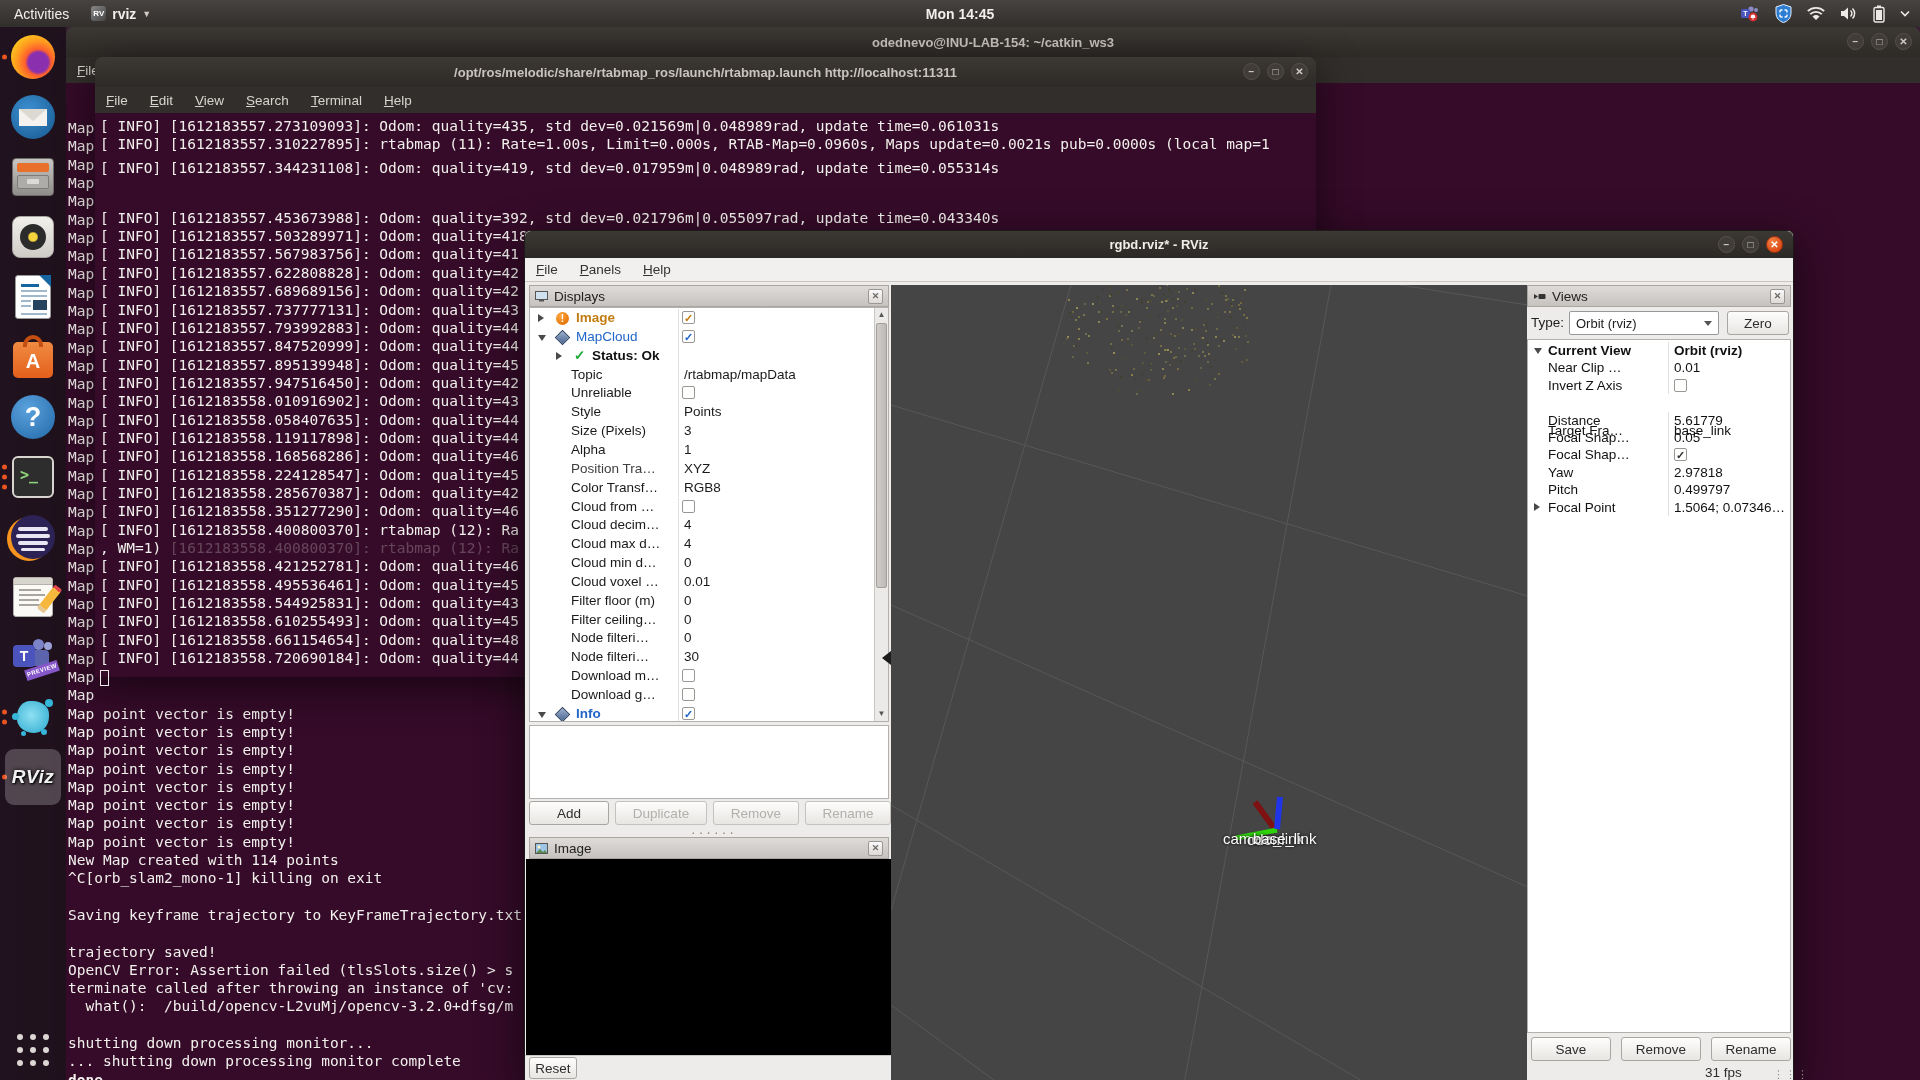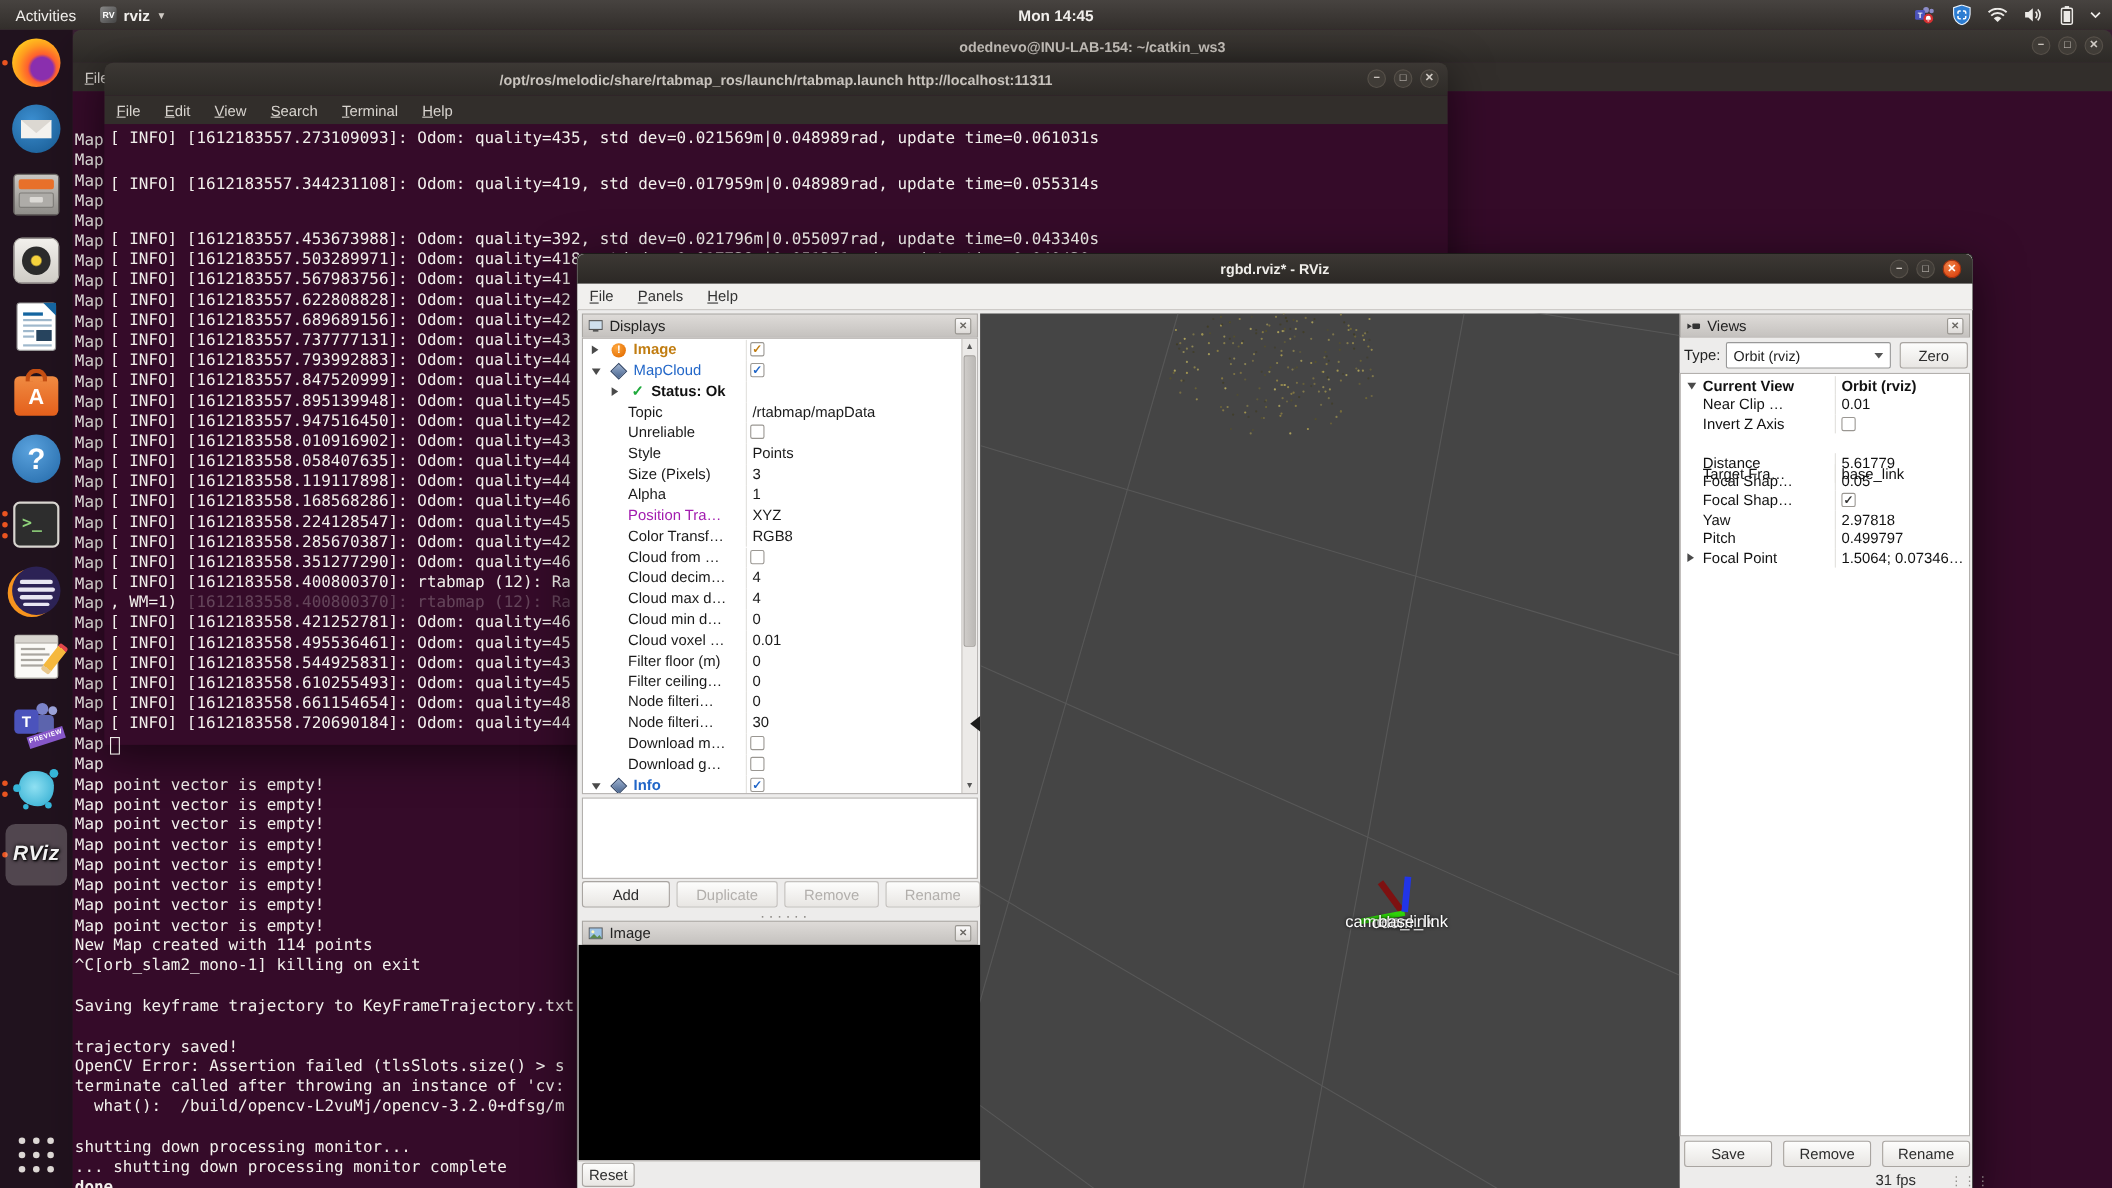--- a/index.html
+++ b/index.html
@@ -192,20 +192,21 @@
   <div class="term-menubar" id="fg-menu" style="top:30px;">
       <div class="menu-item">File</div>
       <div class="menu-item">Edit</div>
       <div class="menu-item">View</div>
       <div class="menu-item">Search</div>
       <div class="menu-item">Terminal</div>
       <div class="menu-item">Help</div>
     </div>
   <div class="term-content" id="fg-content" style="top:56px; height:564px;">
       <div class="tline" style="left: 5px; top: 4px;">[ INFO] [1612183557.273109093]: Odom: quality=435, std dev=0.021569m|0.048989rad, update time=0.061031s</div>
+      <div class="tline" style="left: 5px; top: 22.35px;">[ INFO] [1612183557.310227895]: rtabmap (11): Rate=1.00s, Limit=0.000s, RTAB-Map=0.0960s, Maps update=0.0021s pub=0.0000s (local map=1</div>
       <div class="tline" style="left: 5px; top: 46px;">[ INFO] [1612183557.344231108]: Odom: quality=419, std dev=0.017959m|0.048989rad, update time=0.055314s</div>
       <div class="tline" style="left: 5px; top: 95.75px;">[ INFO] [1612183557.453673988]: Odom: quality=392, std dev=0.021796m|0.055097rad, update time=0.043340s</div>
       <div class="tline" style="left: 5px; top: 114.1px;">[ INFO] [1612183557.503289971]: Odom: quality=418, std dev=0.017739m|0.051371rad, update time=0.040430s</div>
       <div class="tline" style="left: 5px; top: 132.45px;">[ INFO] [1612183557.567983756]: Odom: quality=41</div>
       <div class="tline" style="left: 5px; top: 150.8px;">[ INFO] [1612183557.622808828]: Odom: quality=42</div>
       <div class="tline" style="left: 5px; top: 169.15px;">[ INFO] [1612183557.689689156]: Odom: quality=42</div>
       <div class="tline" style="left: 5px; top: 187.5px;">[ INFO] [1612183557.737777131]: Odom: quality=43</div>
       <div class="tline" style="left: 5px; top: 205.85px;">[ INFO] [1612183557.793992883]: Odom: quality=44</div>
       <div class="tline" style="left: 5px; top: 224.2px;">[ INFO] [1612183557.847520999]: Odom: quality=44</div>
       <div class="tline" style="left: 5px; top: 242.55px;">[ INFO] [1612183557.895139948]: Odom: quality=45</div>
@@ -294,21 +295,21 @@
         <div style="position: absolute; left: 41px; color: rgb(26, 26, 26);">Size (Pixels)</div>
         <div style="position: absolute; left: 154px; color: rgb(26, 26, 26);">3</div>
       </div>
       <div class="trow" style="top: 132.95px; height: 18.85px; line-height: 18.85px;">
         <div class="divline" style="left: 148px;"></div>
         <div style="position: absolute; left: 41px; color: rgb(26, 26, 26);">Alpha</div>
         <div style="position: absolute; left: 154px; color: rgb(26, 26, 26);">1</div>
       </div>
       <div class="trow" style="top: 151.8px; height: 18.85px; line-height: 18.85px;">
         <div class="divline" style="left: 148px;"></div>
-        <div style="position: absolute; left: 41px; color: #a21caf;">Position Tra…</div>
+        <div style="position: absolute; left: 41px; color: #404040;">Position Tra…</div>
         <div style="position: absolute; left: 154px; color: rgb(26, 26, 26);">XYZ</div>
       </div>
       <div class="trow" style="top: 170.65px; height: 18.85px; line-height: 18.85px;">
         <div class="divline" style="left: 148px;"></div>
         <div style="position: absolute; left: 41px; color: rgb(26, 26, 26);">Color Transf…</div>
         <div style="position: absolute; left: 154px; color: rgb(26, 26, 26);">RGB8</div>
       </div>
       <div class="trow" style="top: 189.5px; height: 18.85px; line-height: 18.85px;">
         <div class="divline" style="left: 148px;"></div>
         <div style="position: absolute; left: 41px; color: rgb(26, 26, 26);">Cloud from …</div>

